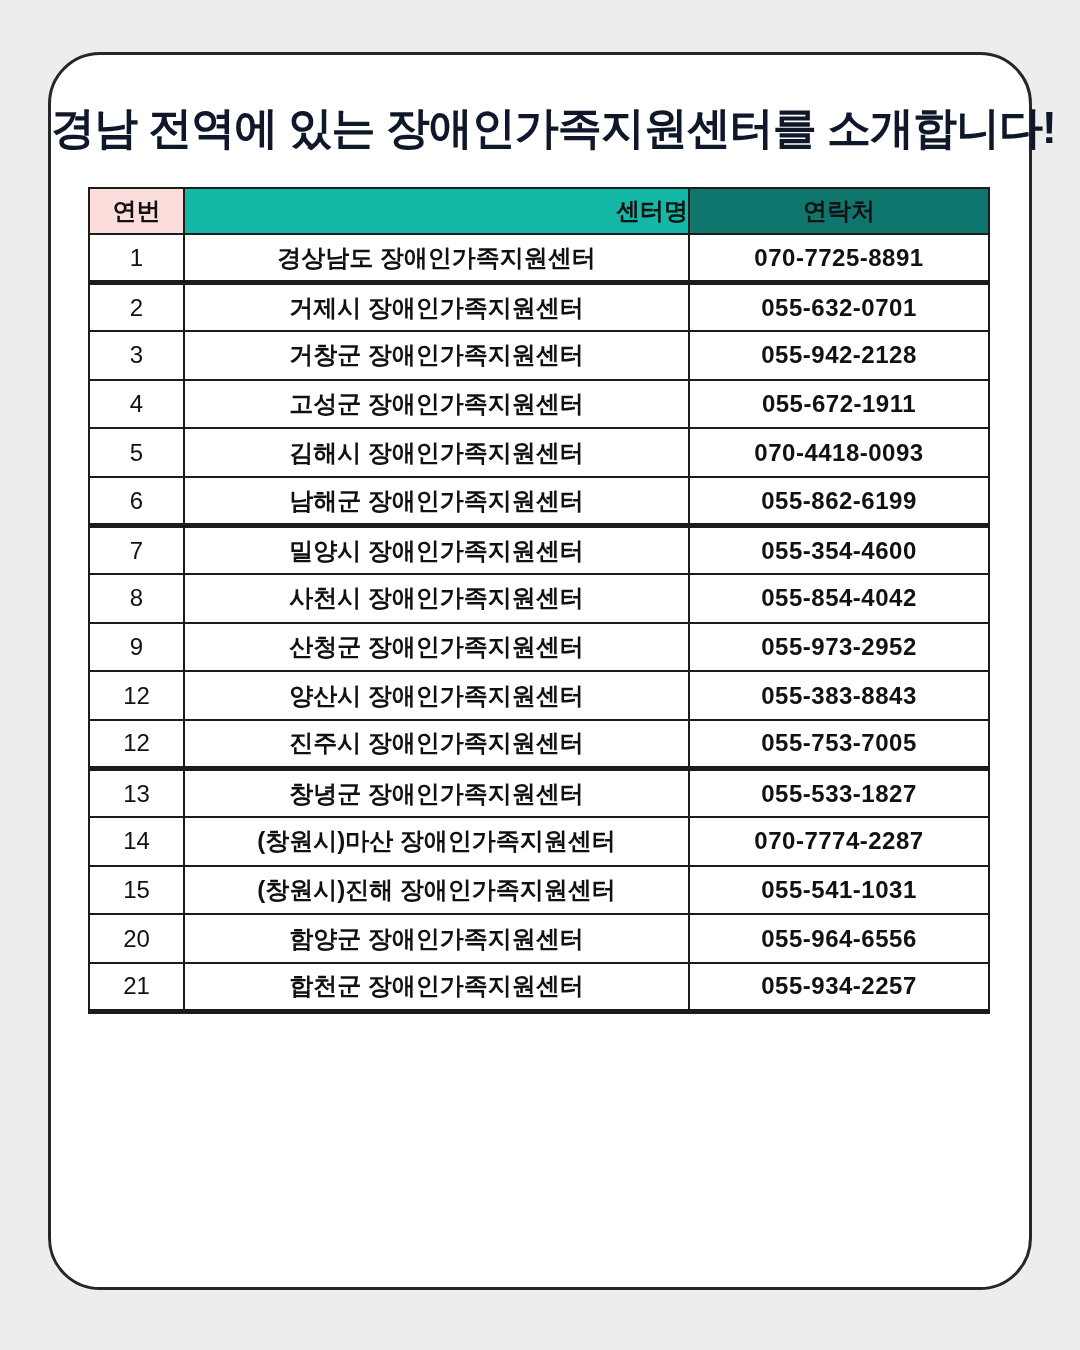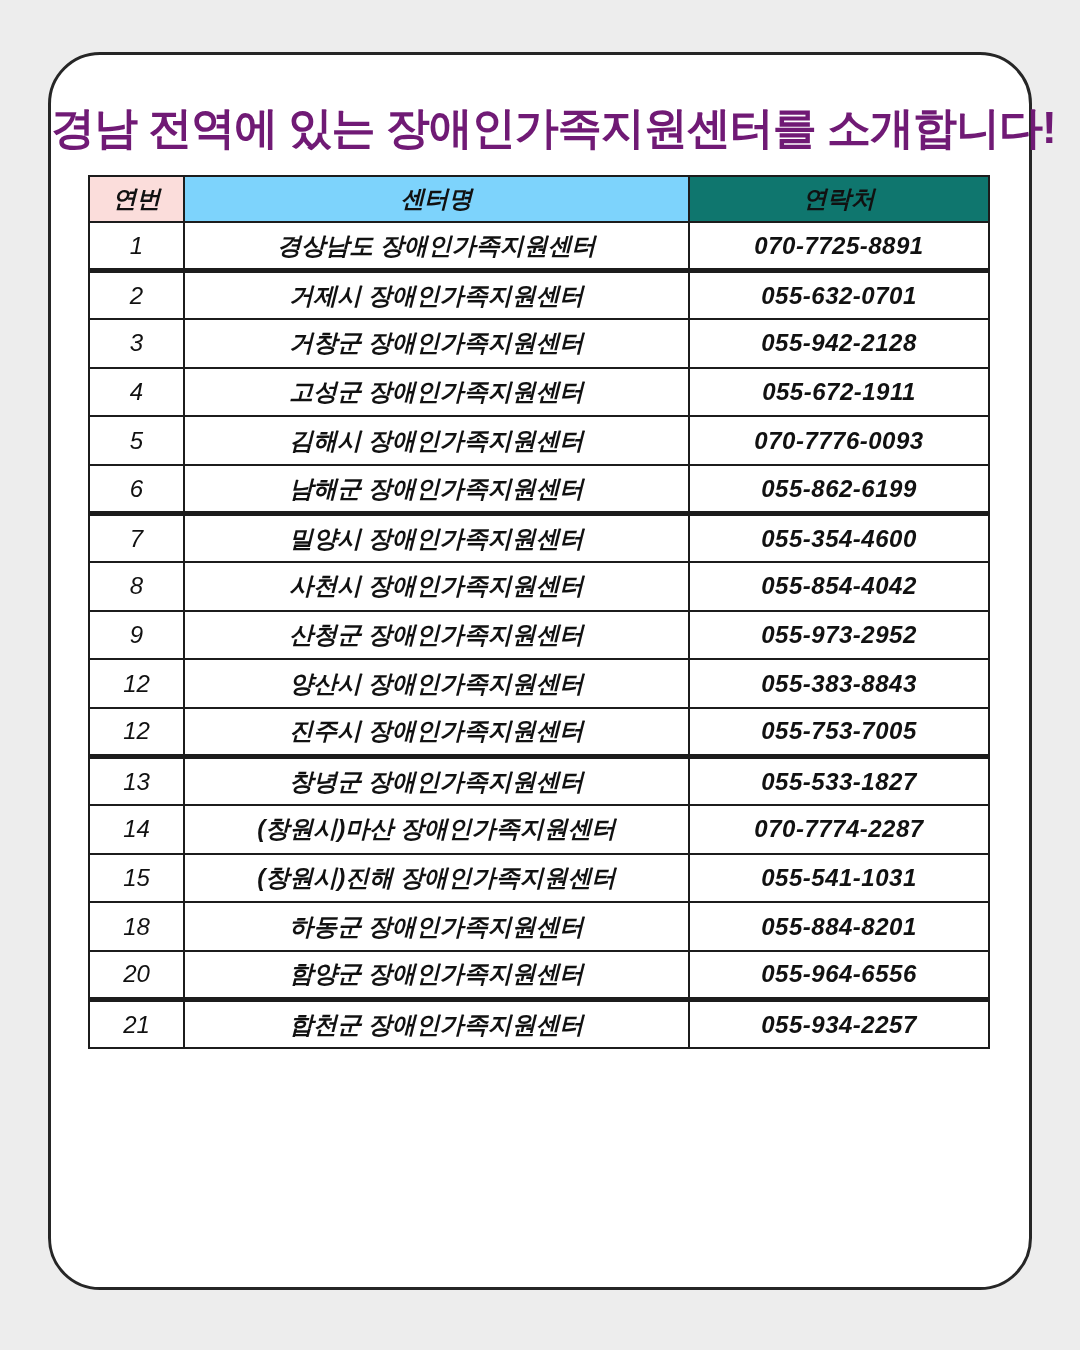--- a/index.html
+++ b/index.html
@@ -25,31 +25,30 @@
   }
   .title {
     position: absolute;
     top: 44px;
     left: 0;
     right: 0;
     text-align: center;
     font-size: 44px;
     font-weight: 800;
     letter-spacing: -1px;
-    color: #701a75;
+    color: #0f172a;
     white-space: nowrap;
   }
   table.centers {
     position: absolute;
     left: 37px;
-    top: 120px;
+    top: 132px;
     width: 900px;
     border-collapse: collapse;
     table-layout: fixed;
-    font-style: italic;
   }
   col.c-no   { width: 95px; }
   col.c-name { width: 505px; }
   col.c-tel  { width: 300px; }
   th, td {
     border: 2px solid #1c1c1c;
     text-align: center;
     vertical-align: middle;
     color: #111;
     overflow: hidden;
@@ -85,21 +84,21 @@
 
     <table class="centers">
       <colgroup>
         <col class="c-no">
         <col class="c-name">
         <col class="c-tel">
       </colgroup>
       <thead>
         <tr>
           <th style="background: rgb(251, 221, 219);">연번</th>
-          <th style="background: #7dd3fc;">센터명</th>
+          <th style="background: #14b8a6; text-align: right;">센터명</th>
           <th style="background: #0f766e;">연락처</th>
         </tr>
       </thead>
       <tbody>
           <tr>
             <td>1</td>
             <td>경상남도 장애인가족지원센터</td>
             <td>070-7725-8891</td>
           </tr>
           <tr>
@@ -113,21 +112,21 @@
             <td>055-942-2128</td>
           </tr>
           <tr>
             <td>4</td>
             <td>고성군 장애인가족지원센터</td>
             <td>055-672-1911</td>
           </tr>
           <tr>
             <td>5</td>
             <td>김해시 장애인가족지원센터</td>
-            <td>070-7776-0093</td>
+            <td>070-4418-0093</td>
           </tr>
           <tr>
             <td>6</td>
             <td>남해군 장애인가족지원센터</td>
             <td>055-862-6199</td>
           </tr>
           <tr>
             <td>7</td>
             <td>밀양시 장애인가족지원센터</td>
             <td>055-354-4600</td>
@@ -161,25 +160,20 @@
             <td>14</td>
             <td>(창원시)마산 장애인가족지원센터</td>
             <td>070-7774-2287</td>
           </tr>
           <tr>
             <td>15</td>
             <td>(창원시)진해 장애인가족지원센터</td>
             <td>055-541-1031</td>
           </tr>
           <tr>
-            <td>18</td>
-            <td>하동군 장애인가족지원센터</td>
-            <td>055-884-8201</td>
-          </tr>
-          <tr>
             <td>20</td>
             <td>함양군 장애인가족지원센터</td>
             <td>055-964-6556</td>
           </tr>
           <tr>
             <td>21</td>
             <td>합천군 장애인가족지원센터</td>
             <td>055-934-2257</td>
           </tr>
         </tbody>

